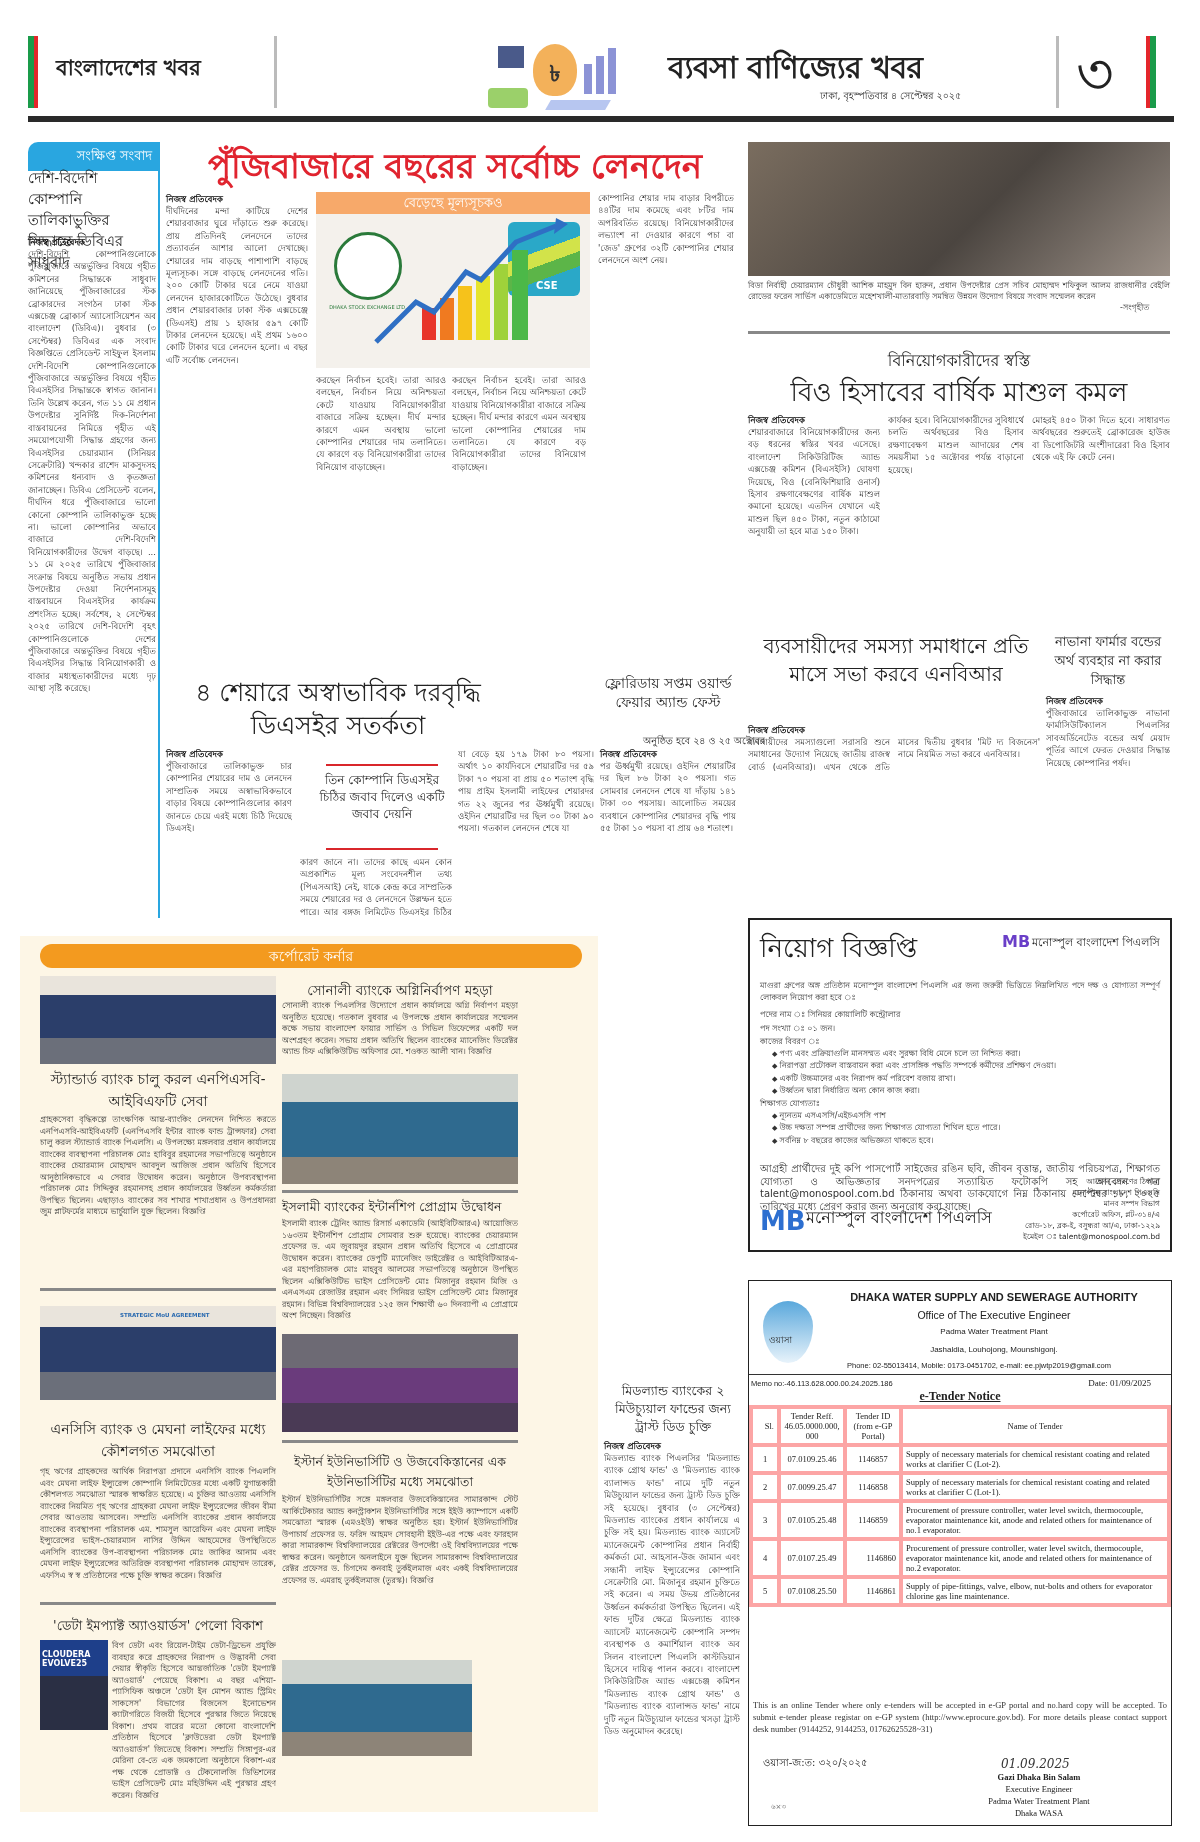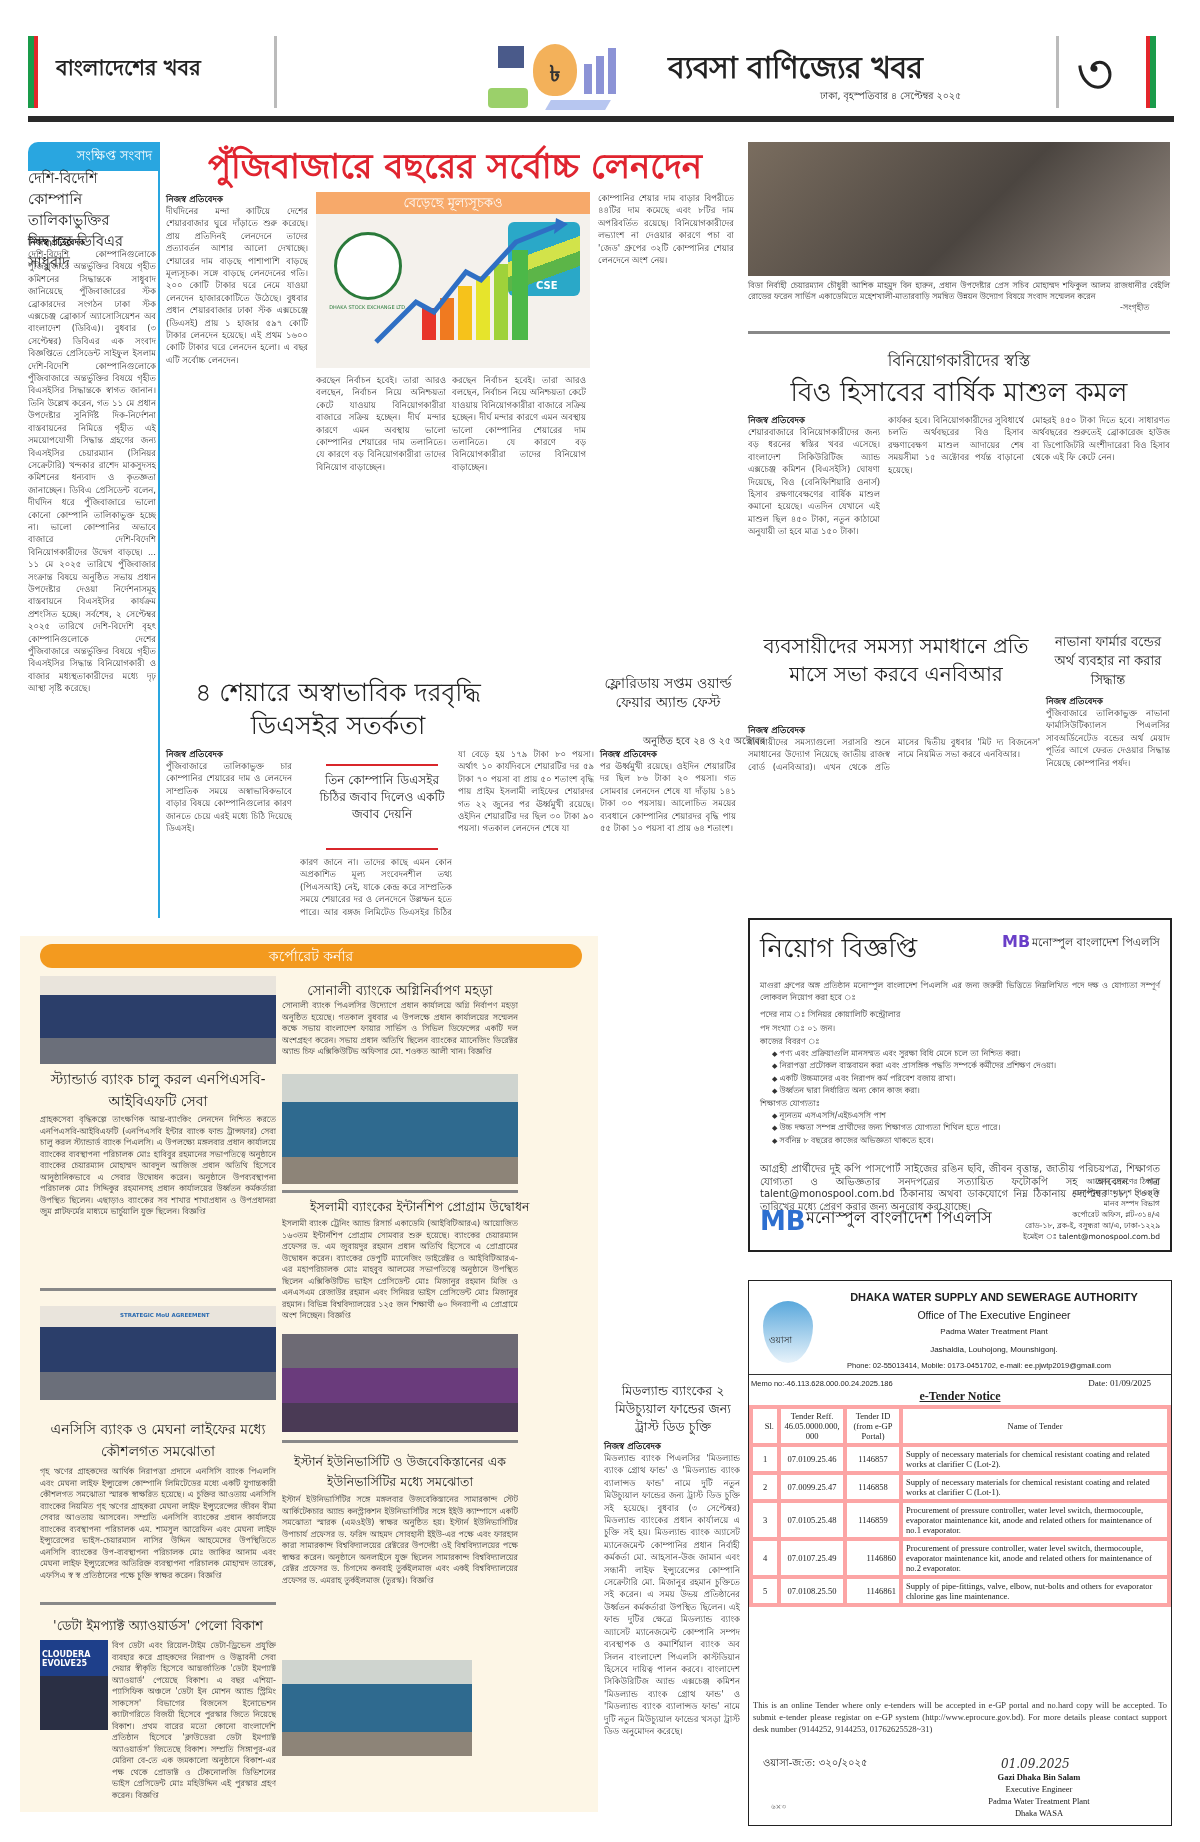--- a/index.html
+++ b/index.html
@@ -222,21 +222,21 @@
 <div class="abs photo crowd" style="left:40px;top:976px;width:236px;height:88px;"></div>
 <div class="abs hl" style="left:40px;top:1068px;width:236px;font-size:14px;line-height:22px;">স্ট্যান্ডার্ড ব্যাংক চালু করল এনপিএসবি-আইবিএফটি সেবা</div>
 <div class="abs txt" style="left:40px;top:1114px;width:236px;height:150px;overflow:hidden;font-size:8px;line-height:11.5px;">গ্রাহকসেবা বৃদ্ধিকল্পে তাৎক্ষণিক আন্ত-ব্যাংকিং লেনদেন নিশ্চিত করতে এনপিএসবি-আইবিএফটি (এনপিএসবি ইন্টার ব্যাংক ফান্ড ট্রান্সফার) সেবা চালু করল স্ট্যান্ডার্ড ব্যাংক পিএলসি। এ উপলক্ষ্যে মঙ্গলবার প্রধান কার্যালয়ে ব্যাংকের ব্যবস্থাপনা পরিচালক মোঃ হাবিবুর রহমানের সভাপতিত্বে অনুষ্ঠানে ব্যাংকের চেয়ারম্যান মোহাম্মদ আবদুল আজিজ প্রধান অতিথি হিসেবে আনুষ্ঠানিকভাবে এ সেবার উদ্বোধন করেন। অনুষ্ঠানে উপব্যবস্থাপনা পরিচালক মোঃ সিদ্দিকুর রহমানসহ প্রধান কার্যালয়ের উর্ধ্বতন কর্মকর্তারা উপস্থিত ছিলেন। এছাড়াও ব্যাংকের সব শাখার শাখাপ্রধান ও উপপ্রধানরা জুম প্লাটফর্মের মাধ্যমে ভার্চুয়ালি যুক্ত ছিলেন। বিজ্ঞপ্তি</div>
 <div class="abs hsep" style="left:40px;top:1288px;width:236px;"></div>
 
 <div class="abs hl" style="left:282px;top:980px;width:236px;font-size:13.5px;">সোনালী ব্যাংকে অগ্নিনির্বাপণ মহড়া</div>
 <div class="abs txt" style="left:282px;top:1000px;width:236px;height:68px;overflow:hidden;font-size:8px;line-height:11.5px;">সোনালী ব্যাংক পিএলসির উদ্যোগে প্রধান কার্যালয়ে অগ্নি নির্বাপণ মহড়া অনুষ্ঠিত হয়েছে। গতকাল বুধবার এ উপলক্ষে প্রধান কার্যালয়ের সম্মেলন কক্ষে সভায় বাংলাদেশ ফায়ার সার্ভিস ও সিভিল ডিফেন্সের একটি দল অংশগ্রহণ করেন। সভায় প্রধান অতিথি ছিলেন ব্যাংকের ম্যানেজিং ডিরেক্টর অ্যান্ড চিফ এক্সিকিউটিভ অফিসার মো. শওকত আলী খান। বিজ্ঞপ্তি</div>
 <div class="abs photo grn" style="left:282px;top:1074px;width:236px;height:110px;"></div>
 <div class="abs hsep" style="left:282px;top:1190px;width:236px;"></div>
 
-<div class="abs hl" style="left:282px;top:1198px;width:236px;font-size:12.5px;text-align:left;margin-left:28px;">ইসলামী ব্যাংকের ইন্টার্নশিপ প্রোগ্রাম উদ্বোধন</div>
+<div class="abs hl" style="left:282px;top:1198px;width:236px;font-size:12.5px;text-align:left;">ইসলামী ব্যাংকের ইন্টার্নশিপ প্রোগ্রাম উদ্বোধন</div>
 <div class="abs txt" style="left:282px;top:1218px;width:236px;height:108px;overflow:hidden;font-size:8px;line-height:11.5px;">ইসলামী ব্যাংক ট্রেনিং অ্যান্ড রিসার্চ একাডেমি (আইবিটিআরএ) আয়োজিত ১৬৩তম ইন্টার্নশিপ প্রোগ্রাম সোমবার শুরু হয়েছে। ব্যাংকের চেয়ারম্যান প্রফেসর ড. এম জুবায়দুর রহমান প্রধান অতিথি হিসেবে এ প্রোগ্রামের উদ্বোধন করেন। ব্যাংকের ডেপুটি ম্যানেজিং ডাইরেক্টর ও আইবিটিআরএ-এর মহাপরিচালক মোঃ মাহবুব আলমের সভাপতিত্বে অনুষ্ঠানে উপস্থিত ছিলেন এক্সিকিউটিভ ভাইস প্রেসিডেন্ট মোঃ মিজানুর রহমান মিজি ও এনএসএম রেজাউর রহমান এবং সিনিয়র ভাইস প্রেসিডেন্ট মোঃ মিজানুর রহমান। বিভিন্ন বিশ্ববিদ্যালয়ের ১২৫ জন শিক্ষার্থী ৬০ দিনব্যাপী এ প্রোগ্রামে অংশ নিচ্ছেন। বিজ্ঞপ্তি</div>
 
 <div class="abs photo crowd" style="left:40px;top:1306px;width:236px;height:94px;"></div>
 <div class="abs" style="left:120px;top:1312px;font-size:5.5px;color:#2a6ab0;font-weight:bold;">STRATEGIC MoU AGREEMENT</div>
 <div class="abs hl" style="left:40px;top:1418px;width:236px;font-size:14px;line-height:22px;">এনসিসি ব্যাংক ও মেঘনা লাইফের মধ্যে কৌশলগত সমঝোতা</div>
 <div class="abs txt" style="left:40px;top:1466px;width:236px;height:130px;overflow:hidden;font-size:8px;line-height:11.5px;">গৃহ ঋণের গ্রাহকদের আর্থিক নিরাপত্তা প্রদানে এনসিসি ব্যাংক পিএলসি এবং মেঘনা লাইফ ইন্স্যুরেন্স কোম্পানি লিমিটেডের মধ্যে একটি যুগান্তকারী কৌশলগত সমঝোতা স্মারক স্বাক্ষরিত হয়েছে। এ চুক্তির আওতায় এনসিসি ব্যাংকের নিয়মিত গৃহ ঋণের গ্রাহকরা মেঘনা লাইফ ইন্স্যুরেন্সের জীবন বীমা সেবার আওতায় আসবেন। সম্প্রতি এনসিসি ব্যাংকের প্রধান কার্যালয়ে ব্যাংকের ব্যবস্থাপনা পরিচালক এম. শামসুল আরেফিন এবং মেঘনা লাইফ ইন্স্যুরেন্সের ভাইস-চেয়ারম্যান নাসির উদ্দিন আহমেদের উপস্থিতিতে এনসিসি ব্যাংকের উপ-ব্যবস্থাপনা পরিচালক মোঃ জাকির আনাম এবং মেঘনা লাইফ ইন্স্যুরেন্সের অতিরিক্ত ব্যবস্থাপনা পরিচালক মোহাম্মদ তারেক, এফসিএ স্ব স্ব প্রতিষ্ঠানের পক্ষে চুক্তি স্বাক্ষর করেন। বিজ্ঞপ্তি</div>
 <div class="abs hsep" style="left:40px;top:1602px;width:236px;"></div>
 
 <div class="abs photo purp" style="left:282px;top:1334px;width:236px;height:98px;"></div>
 <div class="abs hsep" style="left:282px;top:1440px;width:236px;"></div>

